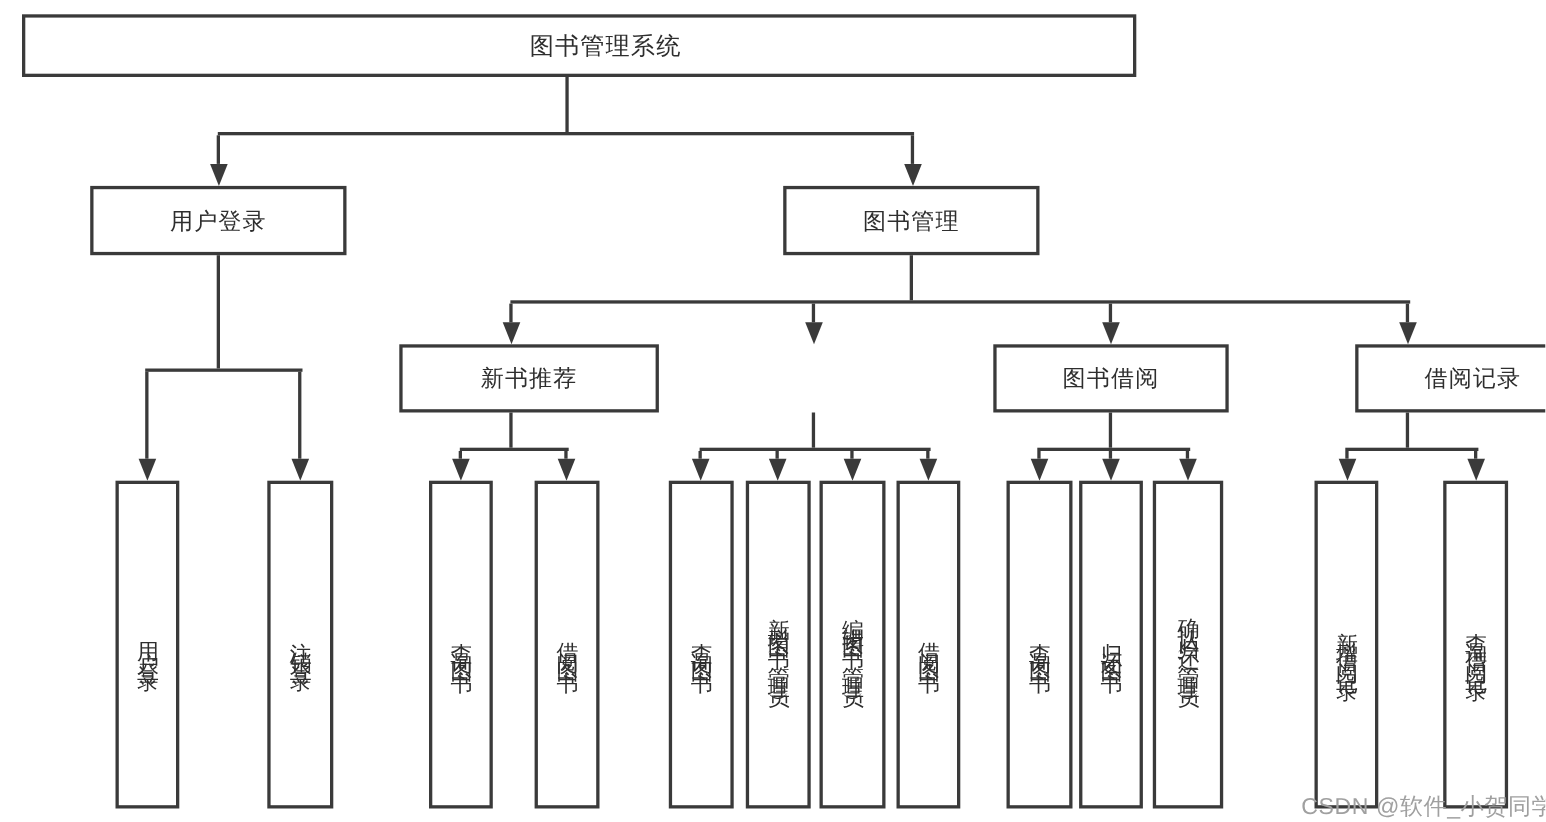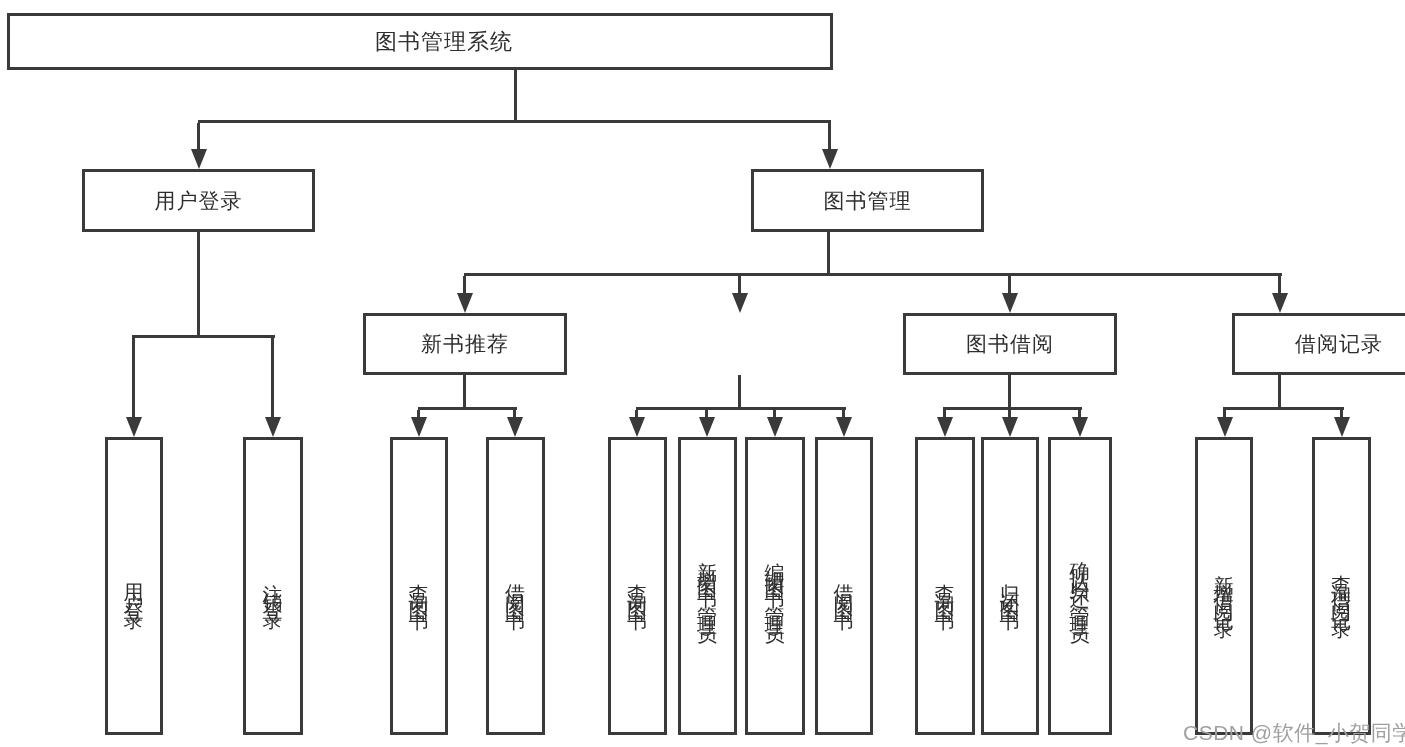--- a/index.html
+++ b/index.html
@@ -50,35 +50,35 @@
     color:#a0a0a0;
     letter-spacing:0.5px;
     white-space:nowrap;
   }
 </style>
 </head>
 <body>
 
 <div id="canvas">
 
-  <div class="box" style="left:7px;top:13px;width:826px;height:57px;padding-left:48px;">
+  <div class="box" style="left:20px;top:13px;width:1013px;height:57px;padding-left:48px;">
     <span class="root-label">图书管理系统</span>
   </div>
 
   <div class="v" style="left:514px;top:69px;height:51px;"></div>
   <div class="h" style="left:198px;top:120px;width:633px;"></div>
   <div class="v" style="left:197px;top:123px;height:26px;"></div>
   <div class="arr" style="left:191px;top:149px;"></div>
   <div class="v" style="left:828px;top:123px;height:26px;"></div>
   <div class="arr" style="left:822px;top:149px;"></div>
 
   <div class="box" style="left:82px;top:169px;width:233px;height:63px;">
     <span class="hlabel">用户登录</span>
   </div>
-  <div class="box" style="left:712px;top:169px;width:233px;height:63px;margin-left:39px;">
+  <div class="box" style="left:712px;top:169px;width:233px;height:63px;">
     <span class="hlabel">图书管理</span>
   </div>
 
   <div class="v" style="left:197px;top:232px;height:103px;"></div>
   <div class="h" style="left:132px;top:335px;width:143px;"></div>
   <div class="v" style="left:132px;top:338px;height:79px;"></div>
   <div class="arr" style="left:126px;top:417px;"></div>
   <div class="v" style="left:271px;top:338px;height:79px;"></div>
   <div class="arr" style="left:265px;top:417px;"></div>
 
@@ -86,21 +86,21 @@
   <div class="h" style="left:464px;top:273px;width:818px;"></div>
   <div class="v" style="left:463px;top:276px;height:17px;"></div>
   <div class="arr" style="left:457px;top:293px;"></div>
   <div class="v" style="left:738px;top:276px;height:17px;"></div>
   <div class="arr" style="left:732px;top:293px;"></div>
   <div class="v" style="left:1008px;top:276px;height:17px;"></div>
   <div class="arr" style="left:1002px;top:293px;"></div>
   <div class="v" style="left:1278px;top:276px;height:17px;"></div>
   <div class="arr" style="left:1272px;top:293px;"></div>
 
-  <div class="box" style="left:363px;top:313px;width:204px;height:62px;">
+  <div class="box" style="left:363px;top:313px;width:236px;height:62px;">
     <span class="hlabel">新书推荐</span>
   </div>
   <div class="box" style="left:903px;top:313px;width:214px;height:62px;">
     <span class="hlabel">图书借阅</span>
   </div>
   <div class="box" style="left:1232px;top:313px;width:214px;height:62px;">
     <span class="hlabel">借阅记录</span>
   </div>
 
   <div class="v" style="left:463px;top:375px;height:32px;"></div>

